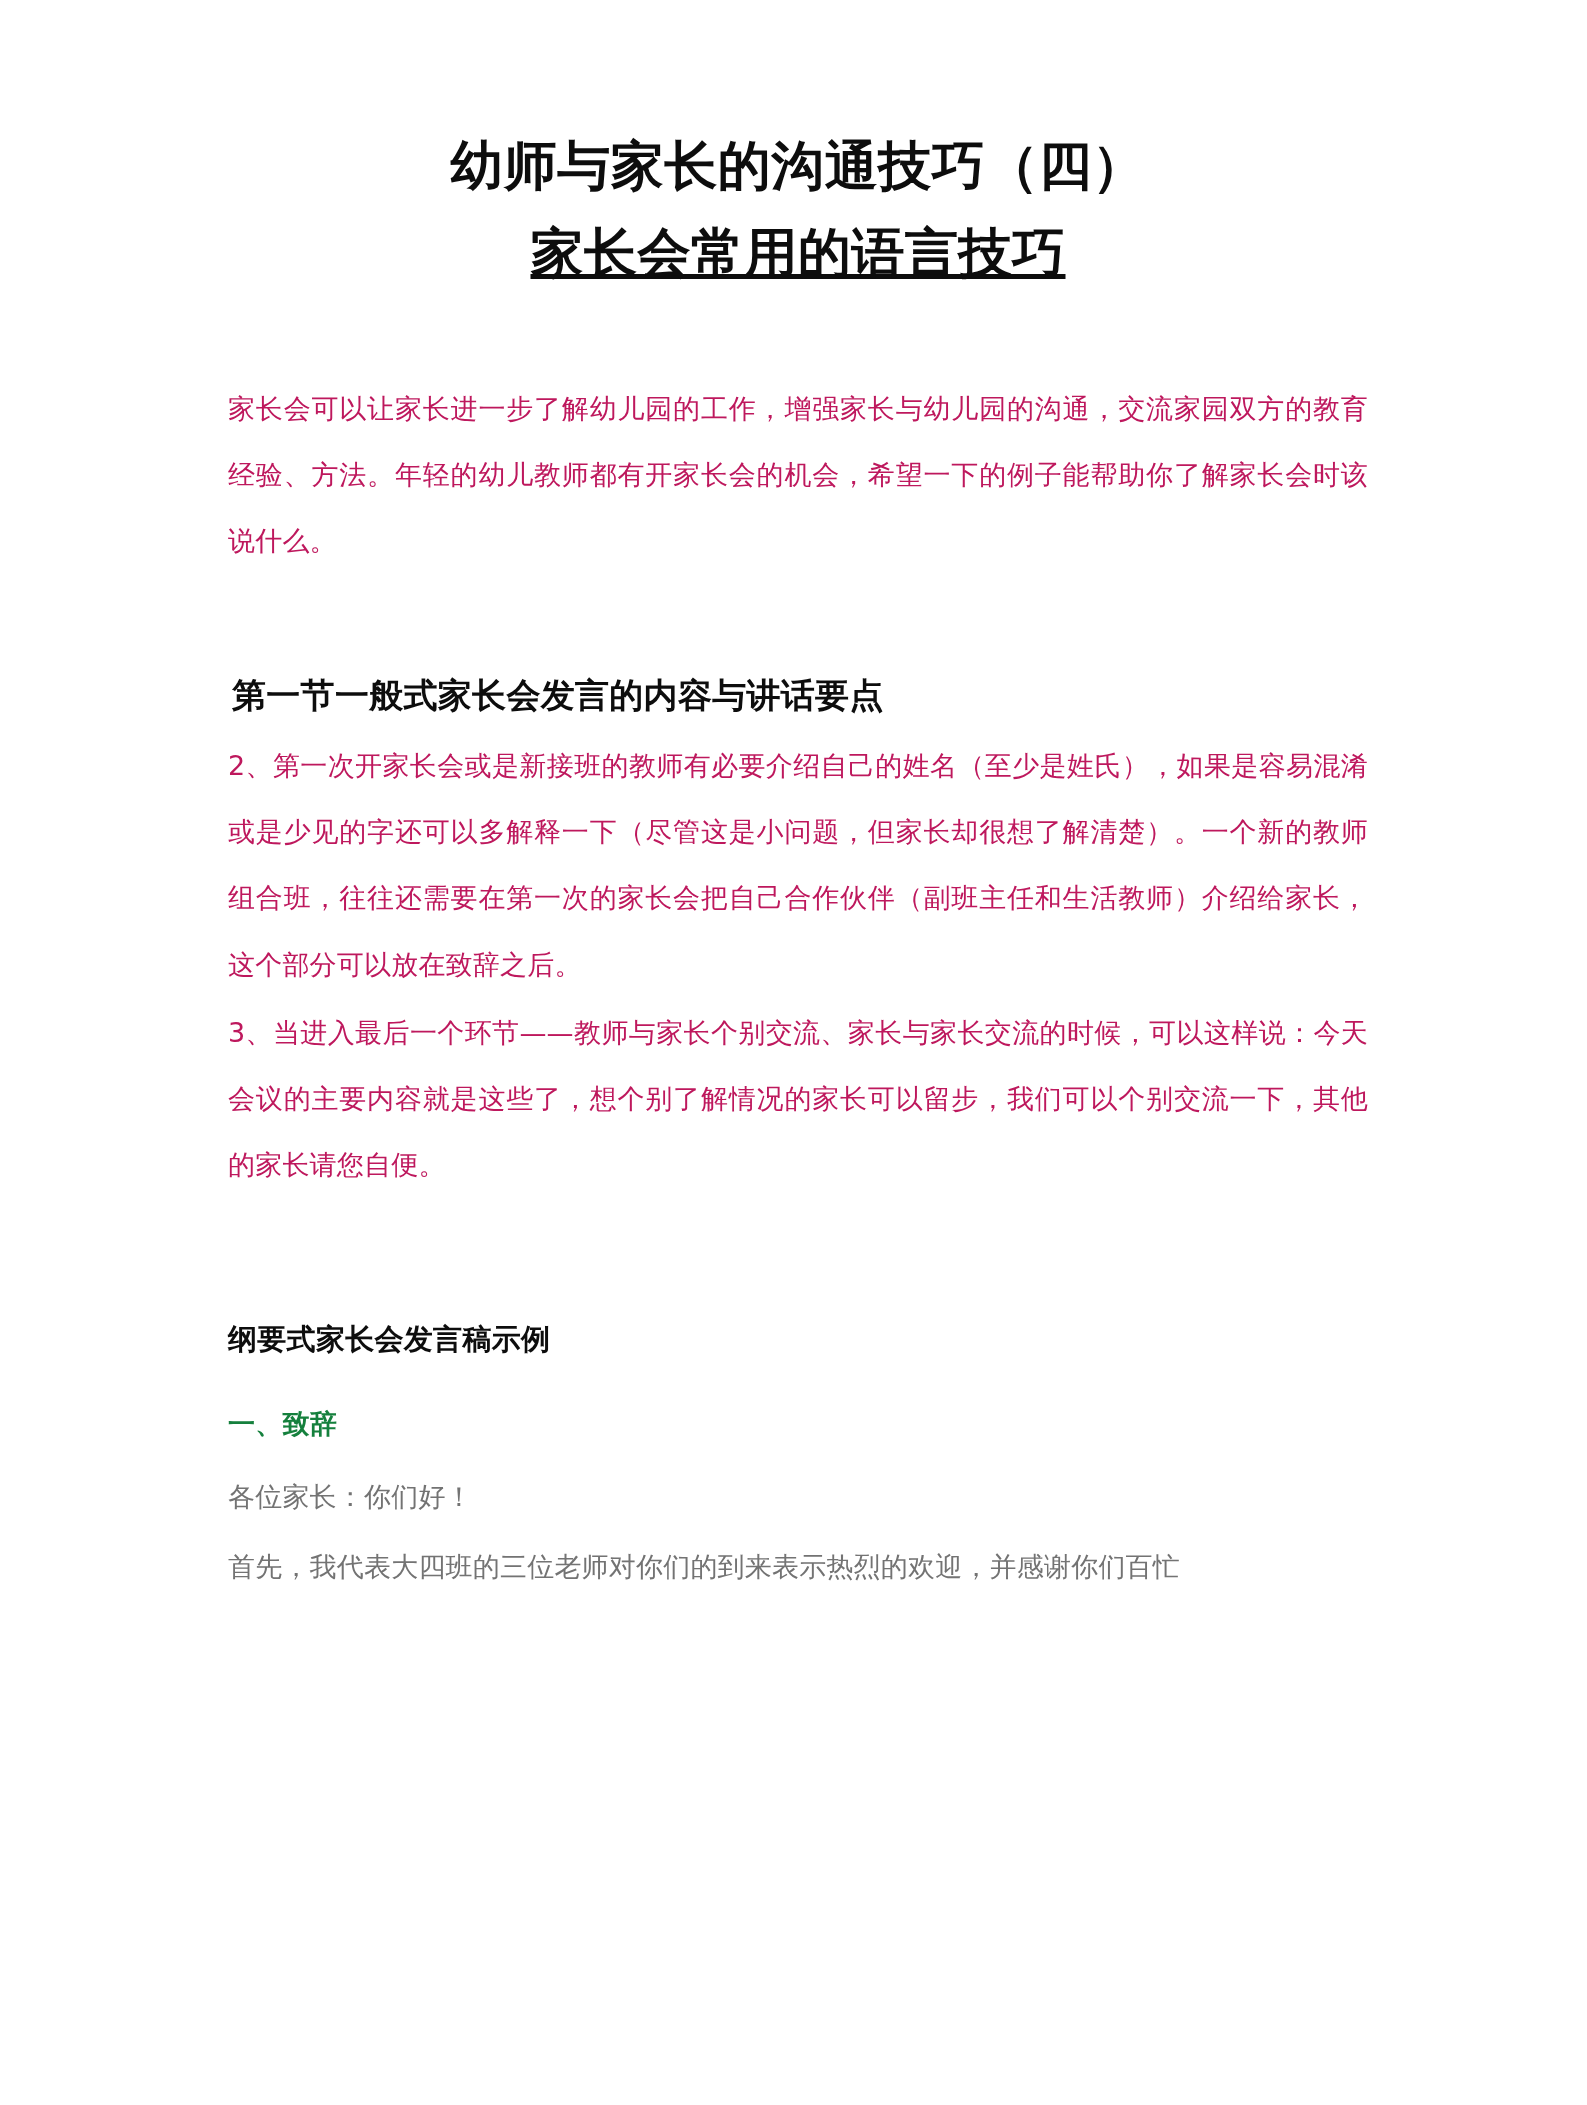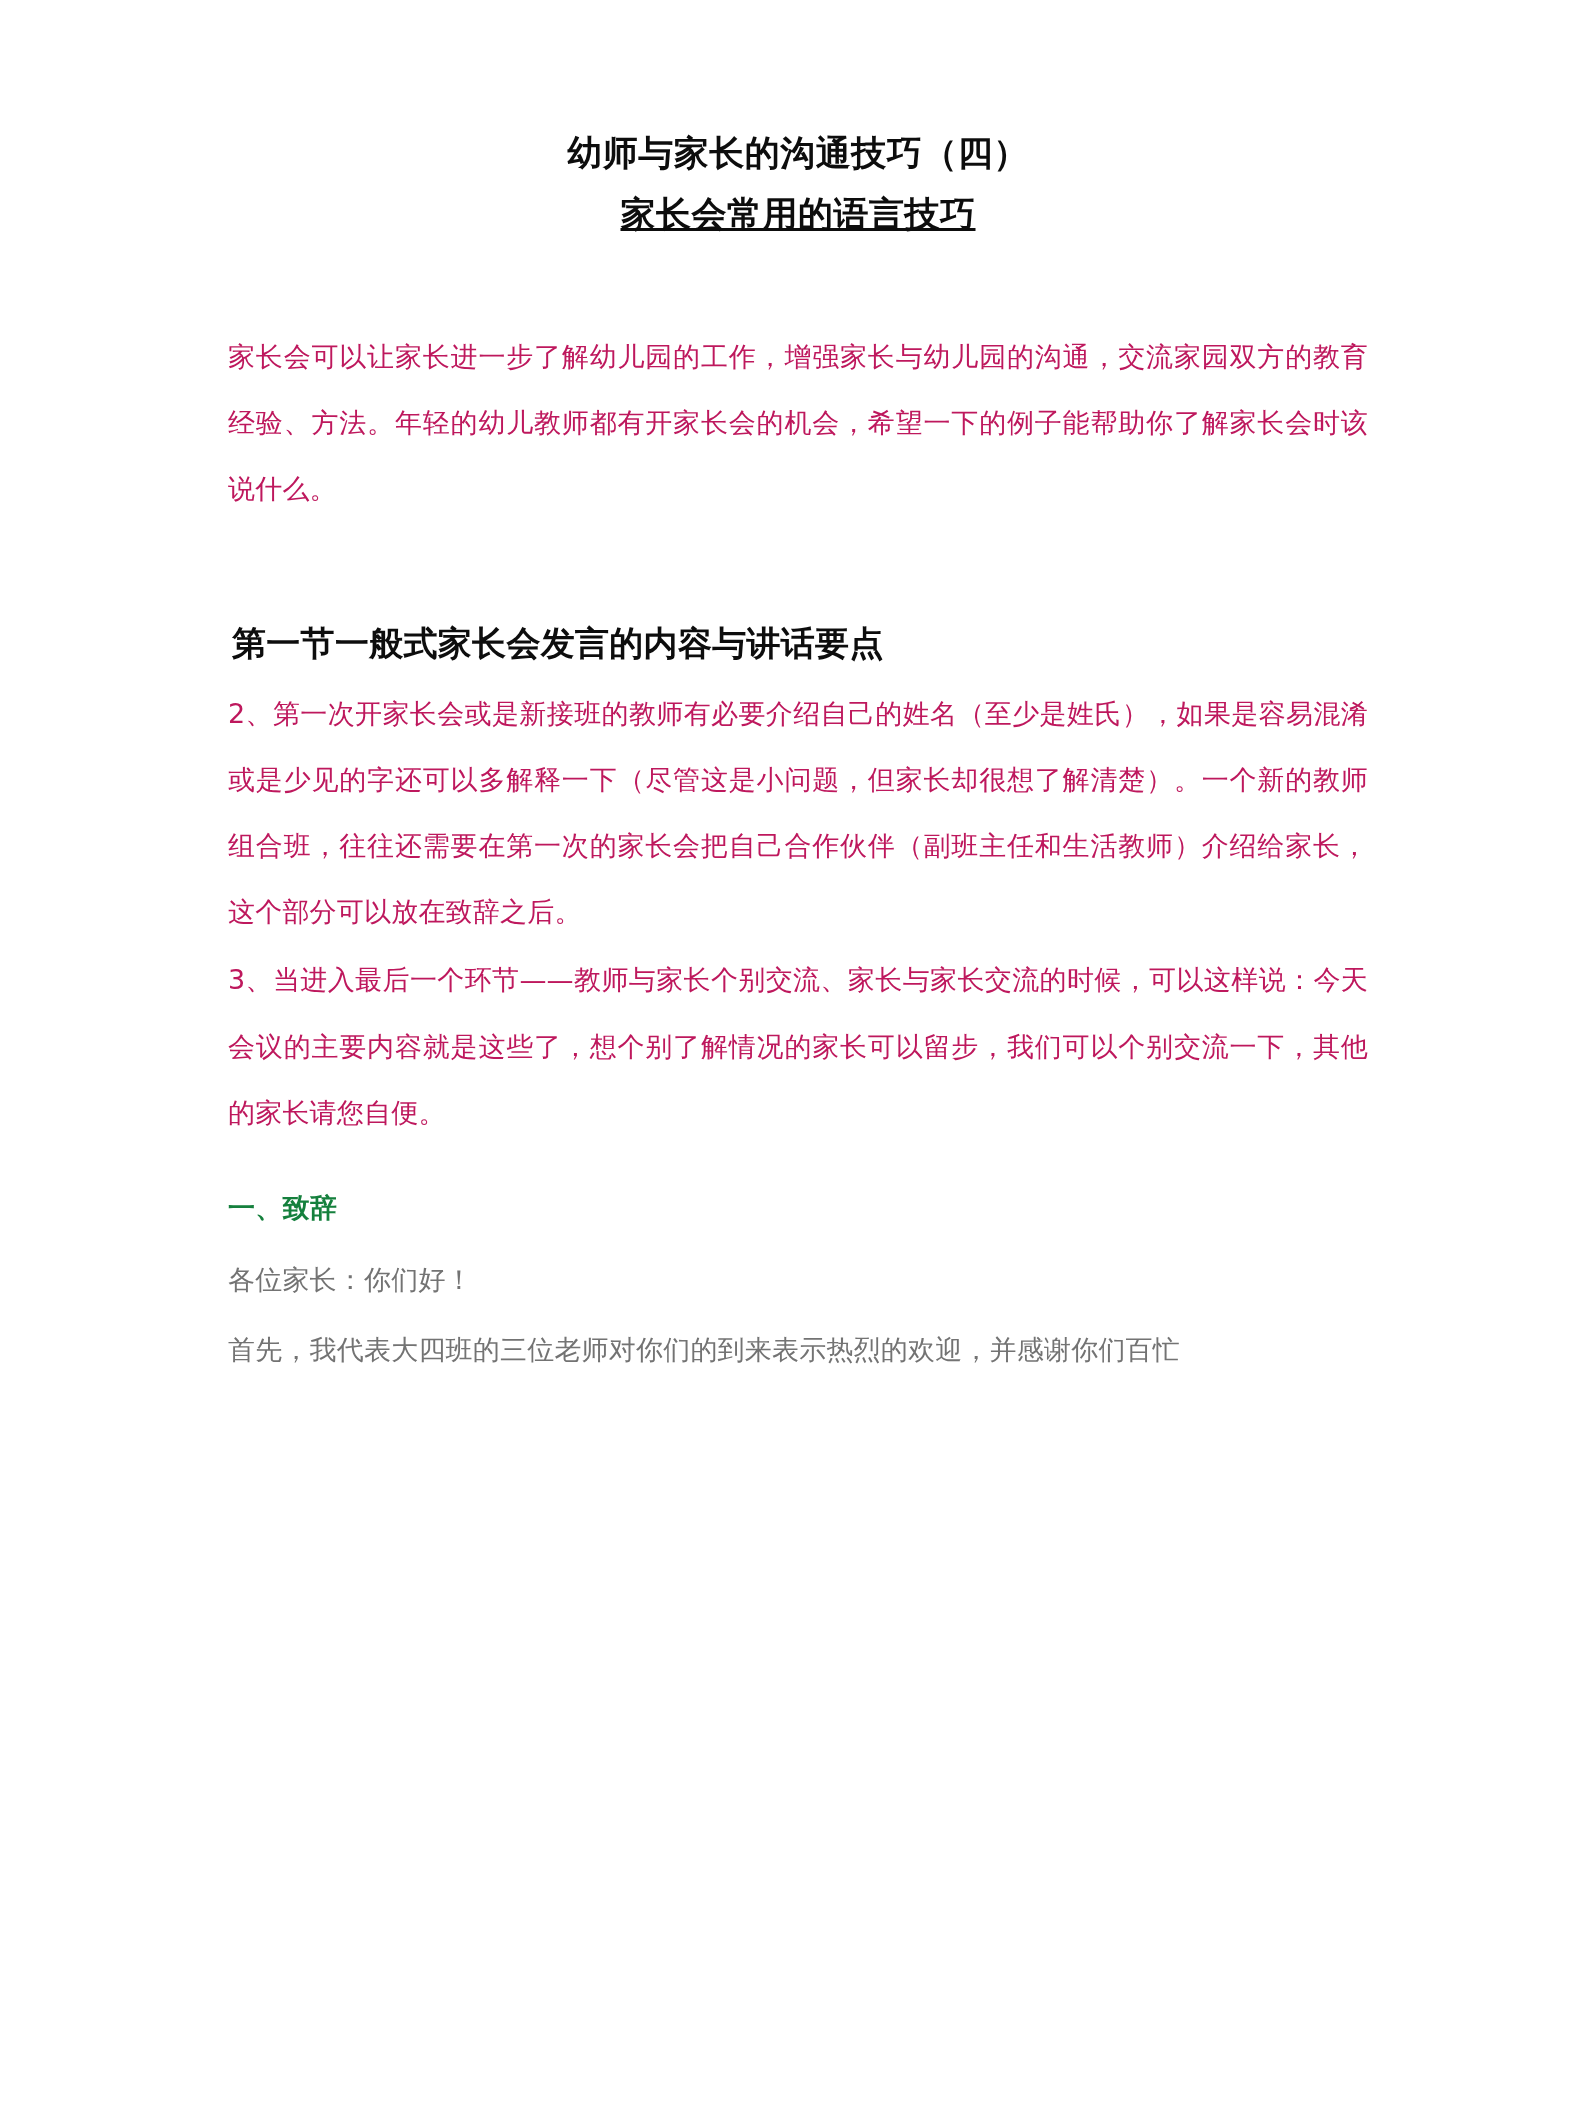--- a/index.html
+++ b/index.html
@@ -25,21 +25,21 @@
   .content {
     position: absolute;
     left: 228px;
     top: 0;
     width: 1140px;
   }
 
   .doc-title {
     text-align: center;
     font-weight: bold;
-    font-size: 35px;
+    font-size: 53px;
     line-height: 1.45;
     letter-spacing: 0.5px;
     color: #0d0d0d;
     margin: 0;
   }
   .title-line-1 { padding-top: 128px; }
   .title-line-2 { padding-top: 10px; text-decoration: underline; }
 
   .para {
     font-size: 27px;
@@ -107,20 +107,21 @@
       <p class="para">家长会可以让家长进一步了解幼儿园的工作，增强家长与幼儿园的沟通，交流家园双方的教育经验、方法。年轻的幼儿教师都有开家长会的机会，希望一下的例子能帮助你了解家长会时该说什么。</p>
     </div>
 
     <h2 class="section-heading section-heading-1">第一节一般式家长会发言的内容与讲话要点</h2>
 
 
     <p class="para numbered">2、第一次开家长会或是新接班的教师有必要介绍自己的姓名（至少是姓氏），如果是容易混淆或是少见的字还可以多解释一下（尽管这是小问题，但家长却很想了解清楚）。一个新的教师组合班，往往还需要在第一次的家长会把自己合作伙伴（副班主任和生活教师）介绍给家长，这个部分可以放在致辞之后。</p>
 
     <p class="para numbered">3、当进入最后一个环节——教师与家长个别交流、家长与家长交流的时候，可以这样说：今天会议的主要内容就是这些了，想个别了解情况的家长可以留步，我们可以个别交流一下，其他的家长请您自便。</p>
 
+    <h2 class="sub-heading sub-heading-outline">纲要式家长会发言稿示例</h2>
 
     <h3 class="sub-heading-small">一、致辞</h3>
 
     <p class="para-tight">各位家长：你们好！</p>
 
     <p class="para-tight">首先，我代表大四班的三位老师对你们的到来表示热烈的欢迎，并感谢你们百忙</p>
 
   </div>
 </div>
 

